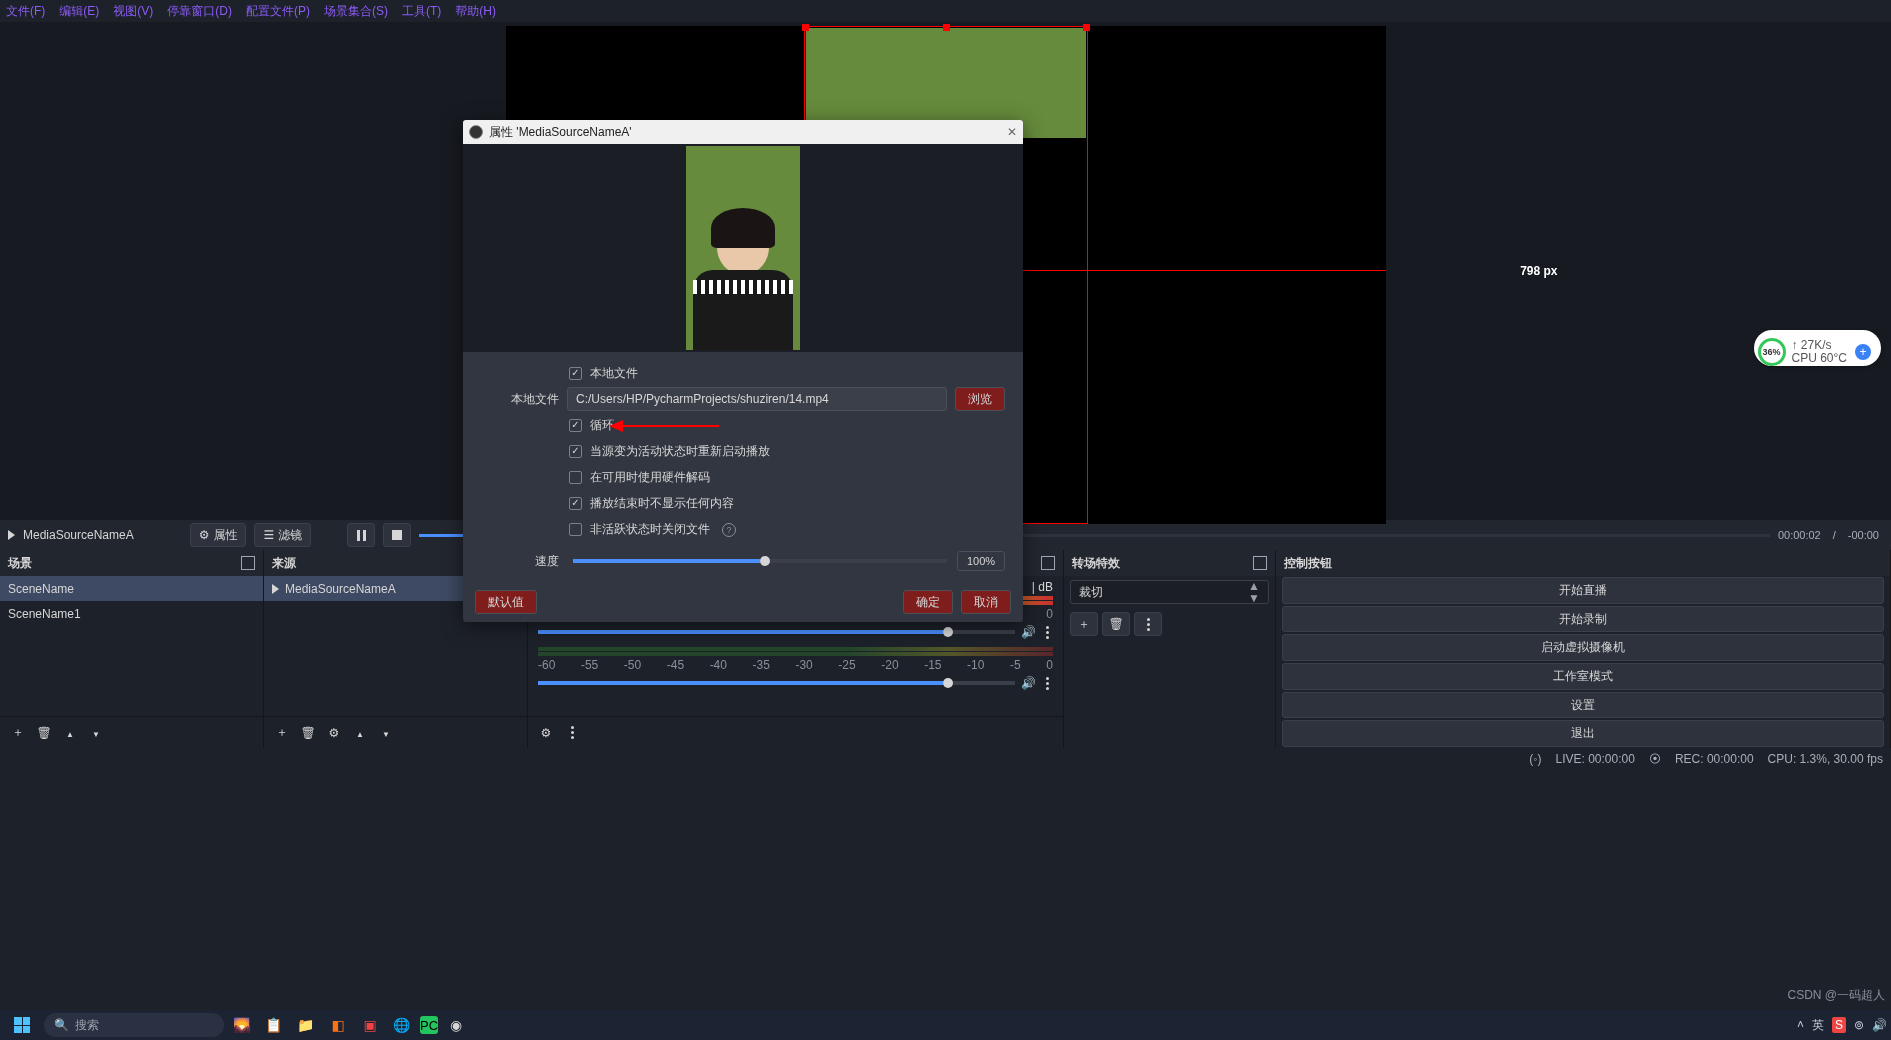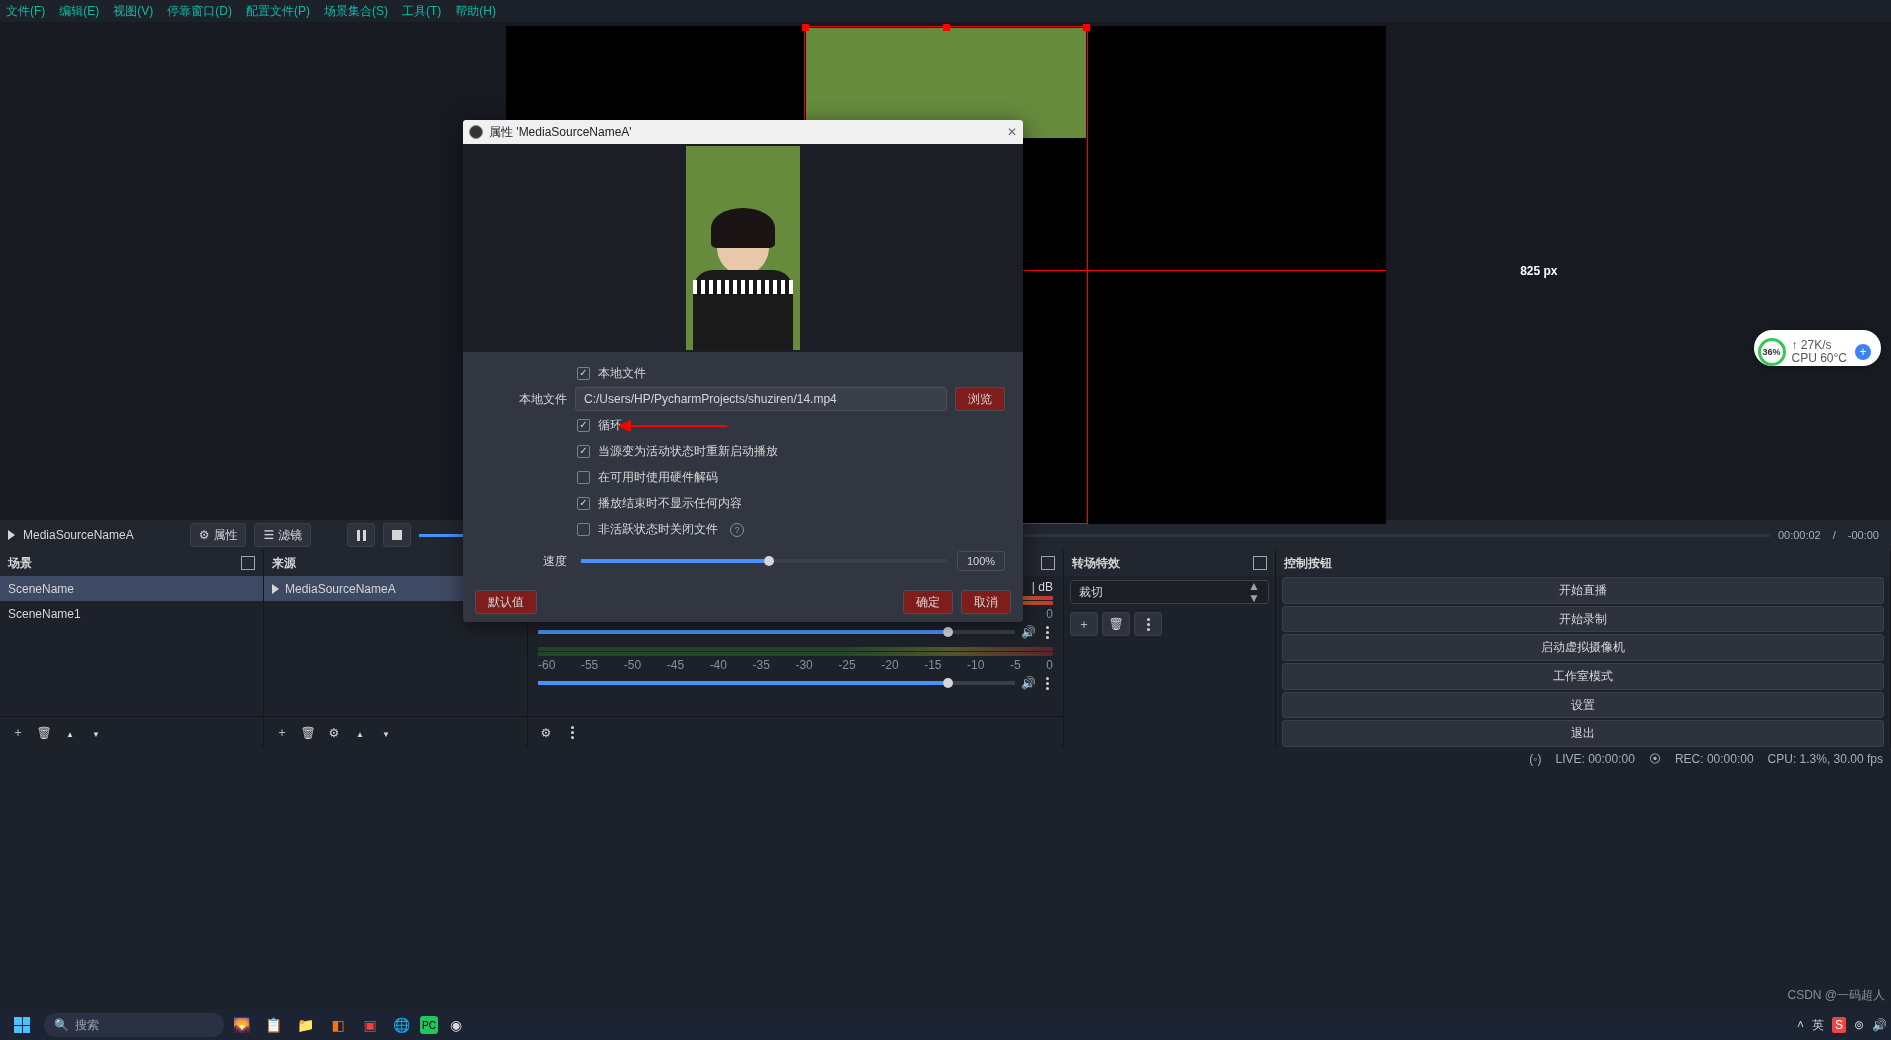--- a/index.html
+++ b/index.html
@@ -1,20 +1,20 @@
 <!DOCTYPE html>
 <html><head>
 <meta charset="utf-8">
 <style>
 * { margin: 0; padding: 0; box-sizing: border-box; font-family: "Microsoft YaHei", Arial, sans-serif; font-size: 12px; }
 body { background: #1d2129; color: #d6d6d6; width: 1891px; height: 1040px; overflow: hidden; position: relative; }
 
 
 .menubar { height: 22px; display: flex; align-items: center; padding: 0 6px; gap: 14px; background: #1d2129; }
-.menubar span { color: #14b8a6; cursor: default; }
+.menubar span { color: #8b5cf6; cursor: default; }
 
 
 .preview-wrap { width: 100%; height: 498px; display: flex; justify-content: center; align-items: flex-start; background: #171a21; position: relative; }
 .preview-canvas { width: 880px; height: 498px; background: #000; position: relative; margin-top: 4px; }
 .sel-box { position: absolute; left: 298px; top: 0; width: 284px; height: 498px; border: 1px solid #f00; }
 .sel-handle { width: 7px; height: 7px; background: #f00; position: absolute; }
 .sel-green { position: absolute; left: 300px; top: 2px; width: 280px; height: 110px; background: #668b3c; }
 .dim-text { position: absolute; color: #fff; font-weight: bold; }
 .red-line { position: absolute; background: #f00; height: 1px; }
 
@@ -70,21 +70,21 @@
 .modal-title-left { display: flex; align-items: center; gap: 6px;}
 .obs-logo { width: 14px; height: 14px; border-radius: 50%; background: #333; border: 1px solid #888;}
 .modal-preview { height: 208px; background: #1b1e25; display: flex; justify-content: center; align-items: center; }
 .mp-green { width: 114px; height: 204px; background: #668b3c; position: relative; overflow: hidden;}
 .person { position: absolute; bottom: 0; left: 50%; transform: translateX(-50%); }
 .head { width: 52px; height: 60px; background: #e8c8a8; border-radius: 40% 40% 45% 45%; margin: 0 auto; position: relative;}
 .hair { position: absolute; top: -6px; left: -6px; right: -6px; height: 40px; background: #1a1414; border-radius: 50% 50% 10% 10%; }
 .body { width: 100px; height: 80px; background: #1a1a1a; border-radius: 20px 20px 0 0; margin-top: -4px; position: relative;}
 .stripe { position: absolute; top: 10px; left: 0; right: 0; height: 14px; background: repeating-linear-gradient(90deg,#fff 0 4px,#1a1a1a 4px 8px); }
 
-.modal-form { padding: 8px 18px 8px 24px; }
+.modal-form { padding: 8px 18px 8px 16px; }
 .form-row { display: flex; align-items: center; min-height: 26px; gap: 8px; }
 .form-label { width: 80px; text-align: right; color: #d6d6d6; }
 .chk { width: 13px; height: 13px; border: 1px solid #7b808a; border-radius: 2px; display: inline-flex; align-items: center; justify-content: center; margin-left: 90px;}
 .chk.checked::after { content: "✓"; color: #d6d6d6; font-size: 10px; line-height: 1; }
 .text-input { flex: 1; height: 24px; background: #3a3f4a; border: 1px solid #4a4f59; border-radius: 3px; padding: 0 8px; color: #d6d6d6; }
 .btn-sm { height: 24px; padding: 0 12px; border: 1px solid #4a4f59; border-radius: 3px; background: #7f1d1d; color: #d6d6d6; display: inline-flex; align-items: center;}
 .slider-row { display: flex; align-items: center; gap: 10px; margin-top: 6px;}
 .h-slider { flex: 1; height: 4px; background: #3a3f4a; position: relative; margin-left: 4px;}
 .h-slider-fill { width: 50%; height: 100%; background: #4a90ff; }
 .h-slider-knob { width: 10px; height: 10px; border-radius: 50%; background: #d6d6d6; position: absolute; top: -3px; left: 50%; }
@@ -131,21 +131,21 @@
 <div class="preview-wrap">
   <div class="preview-canvas">
     <div class="red-line" style="left:0; right:0; top:244px;"></div>
     <div class="sel-green"></div>
     <div class="sel-box">
       <div class="sel-handle" style="left:-3px; top:-3px;"></div>
       <div class="sel-handle" style="right:-3px; top:-3px;"></div>
       <div class="sel-handle" style="left:50%; top:-3px; margin-left:-3px;"></div>
     </div>
     <span class="dim-text" style="left:140px; top:238px;">653</span>
-    <span class="dim-text" style="right:-172px; top:238px;">825 px</span>
+    <span class="dim-text" style="right:-172px; top:238px;">798 px</span>
   </div>
 </div>
 
 <div class="playbar">
   <span class="play-icon-sm"></span>
   <span>MediaSourceNameA</span>
   <div style="flex-basis:40px"></div>
   <span class="icon-btn">
       <span class="gear"></span>
       <span>属性</span>
@@ -455,21 +455,21 @@
   <div class="search-box">
       <span>🔍</span>
       <span>搜索</span>
     </div>
   <div class="tb-icon">🌄</div>
   <div class="tb-icon" style="color:#3b82f6;">📋</div>
   <div class="tb-icon">📁</div>
   <div class="tb-icon" style="color:#f97316;">◧</div>
   <div class="tb-icon" style="color:#ef4444;">▣</div>
   <div class="tb-icon">🌐</div>
-  <div class="tb-icon" style="background:#22c55e; width:18px; height:18px; border-radius:3px; color:#000; font-size:10px;">PC</div>
+  <div class="tb-icon" style="background:#22c55e; width:18px; height:18px; border-radius:3px; color:#000; font-size:13px;">PC</div>
   <div class="tb-icon">◉</div>
   <div class="tb-right">
     <span>˄</span>
     <span>英</span>
     <span style="background:#ef4444; color:#fff; padding:1px 3px; border-radius:2px;">S</span>
     <span>⊚</span>
     <span>🔊</span>
   </div>
 </div>
 

